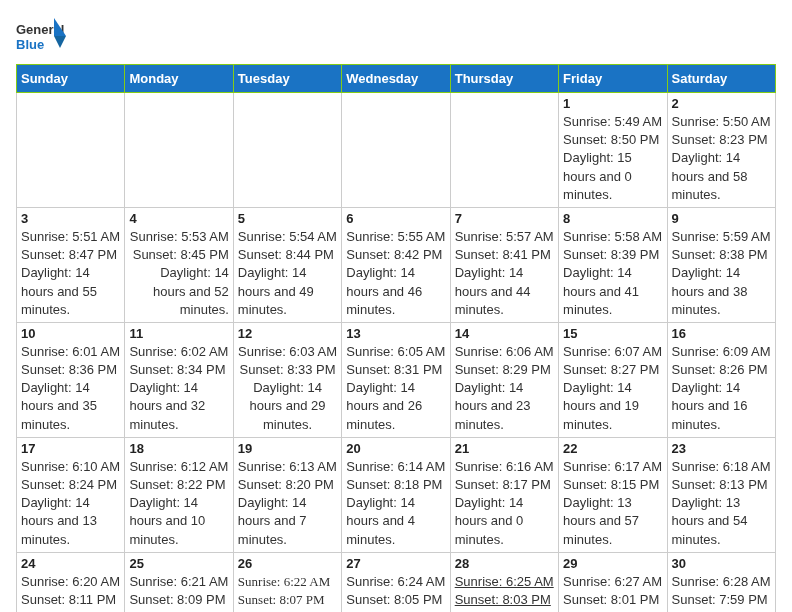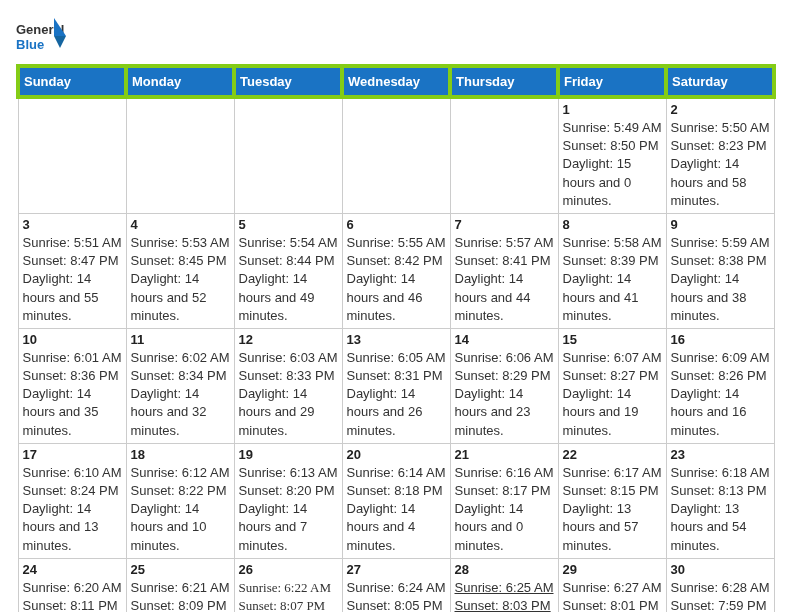--- a/index.html
+++ b/index.html
@@ -38,21 +38,21 @@
       border-collapse: collapse;
       font-size: 11px;
     }
     .calendar thead tr th {
       background: #1a73c4;
       color: #fff;
       padding: 6px 4px;
       text-align: left;
       font-size: 13px;
       font-weight: bold;
-      border: 4px solid #84cc16;
+      border: 1px solid #84cc16;
     }
     .calendar tbody tr td {
       border: 1px solid #ccc;
       vertical-align: top;
       padding: 3px 4px;
       height: 78px;
       background: #fff;
       width: calc(100% / 7);
     }
     .cell-date {
@@ -125,21 +125,21 @@
       </tr>
       <tr>
         <td>
           <div class="cell-date">3</div>
           <div class="cell-info" style="white-space: pre-line;">Sunrise: 5:51 AM
 Sunset: 8:47 PM
 Daylight: 14 hours and 55 minutes.</div>
         </td>
         <td>
           <div class="cell-date">4</div>
-          <div class="cell-info" style="white-space: pre-line;">Sunrise: 5:53 AM
+          <div class="cell-info" style="white-space: pre-line; text-align: right;">Sunrise: 5:53 AM
 Sunset: 8:45 PM
 Daylight: 14 hours and 52 minutes.</div>
         </td>
         <td>
           <div class="cell-date">5</div>
           <div class="cell-info" style="white-space: pre-line;">Sunrise: 5:54 AM
 Sunset: 8:44 PM
 Daylight: 14 hours and 49 minutes.</div>
         </td>
         <td>
@@ -175,21 +175,21 @@
 Daylight: 14 hours and 35 minutes.</div>
         </td>
         <td>
           <div class="cell-date">11</div>
           <div class="cell-info" style="white-space: pre-line;">Sunrise: 6:02 AM
 Sunset: 8:34 PM
 Daylight: 14 hours and 32 minutes.</div>
         </td>
         <td>
           <div class="cell-date">12</div>
-          <div class="cell-info" style="white-space: pre-line;">Sunrise: 6:03 AM
+          <div class="cell-info" style="white-space: pre-line; text-align: center;">Sunrise: 6:03 AM
 Sunset: 8:33 PM
 Daylight: 14 hours and 29 minutes.</div>
         </td>
         <td>
           <div class="cell-date">13</div>
           <div class="cell-info" style="white-space: pre-line;">Sunrise: 6:05 AM
 Sunset: 8:31 PM
 Daylight: 14 hours and 26 minutes.</div>
         </td>
         <td>

